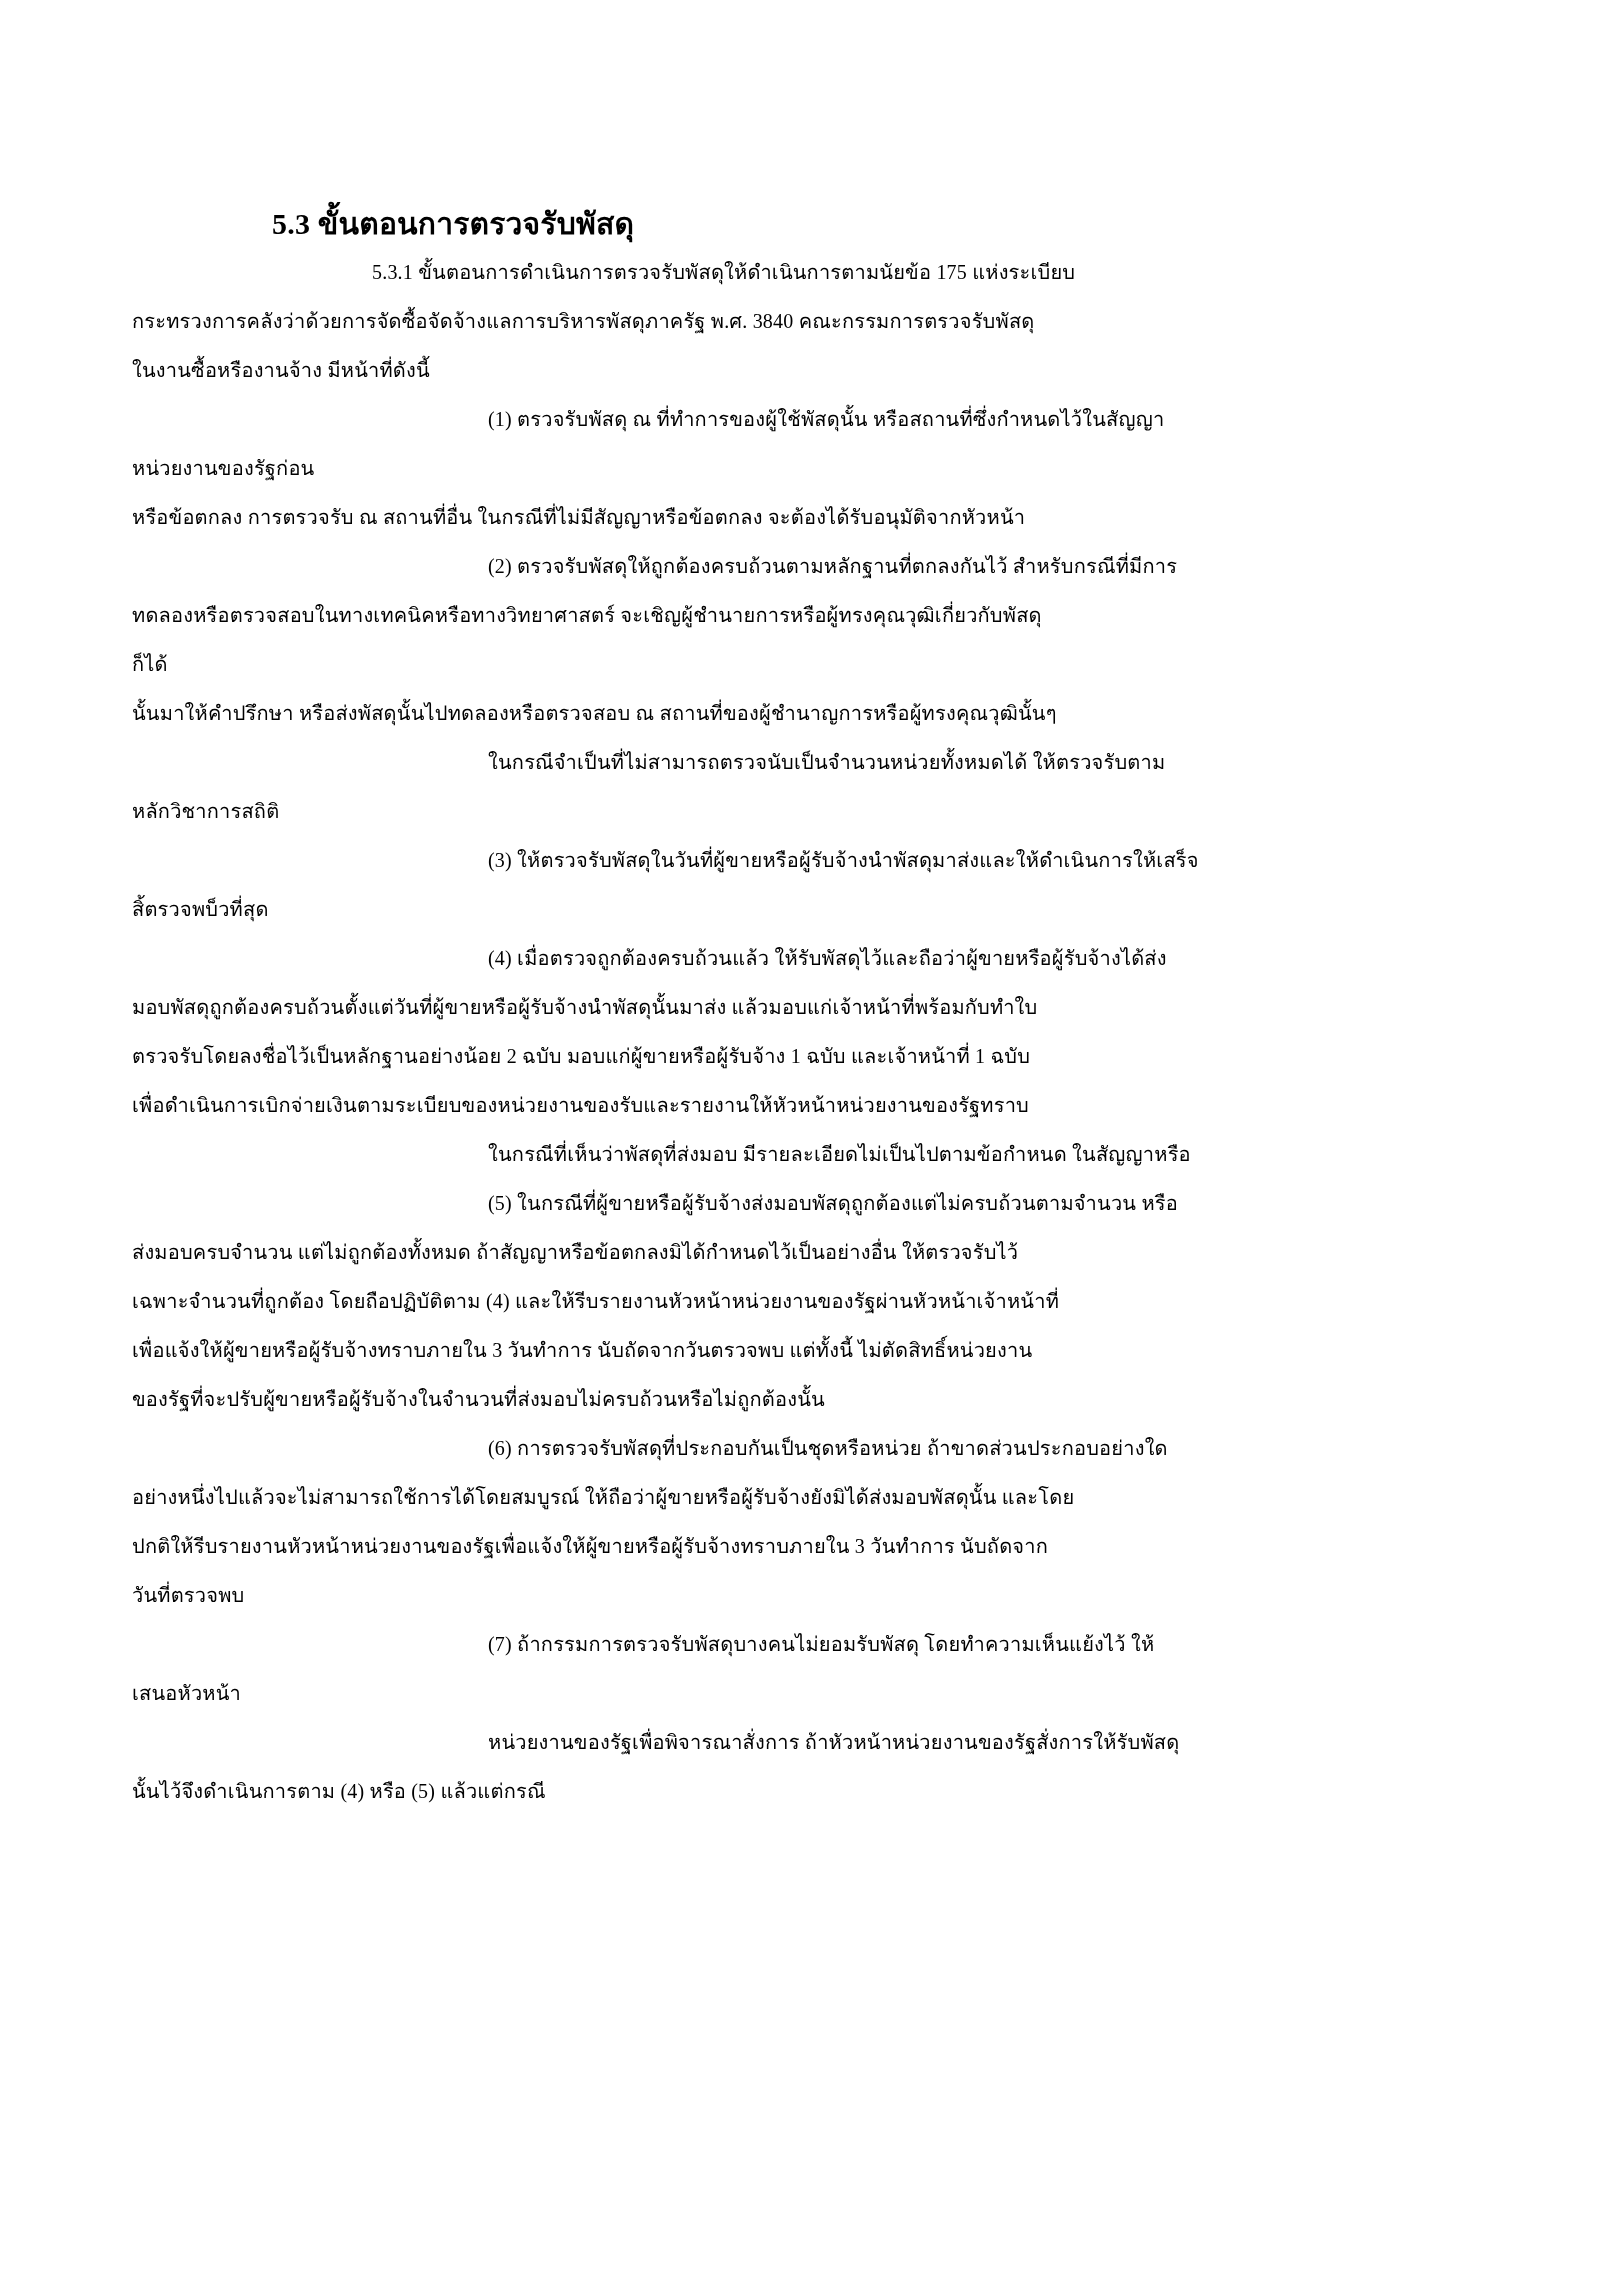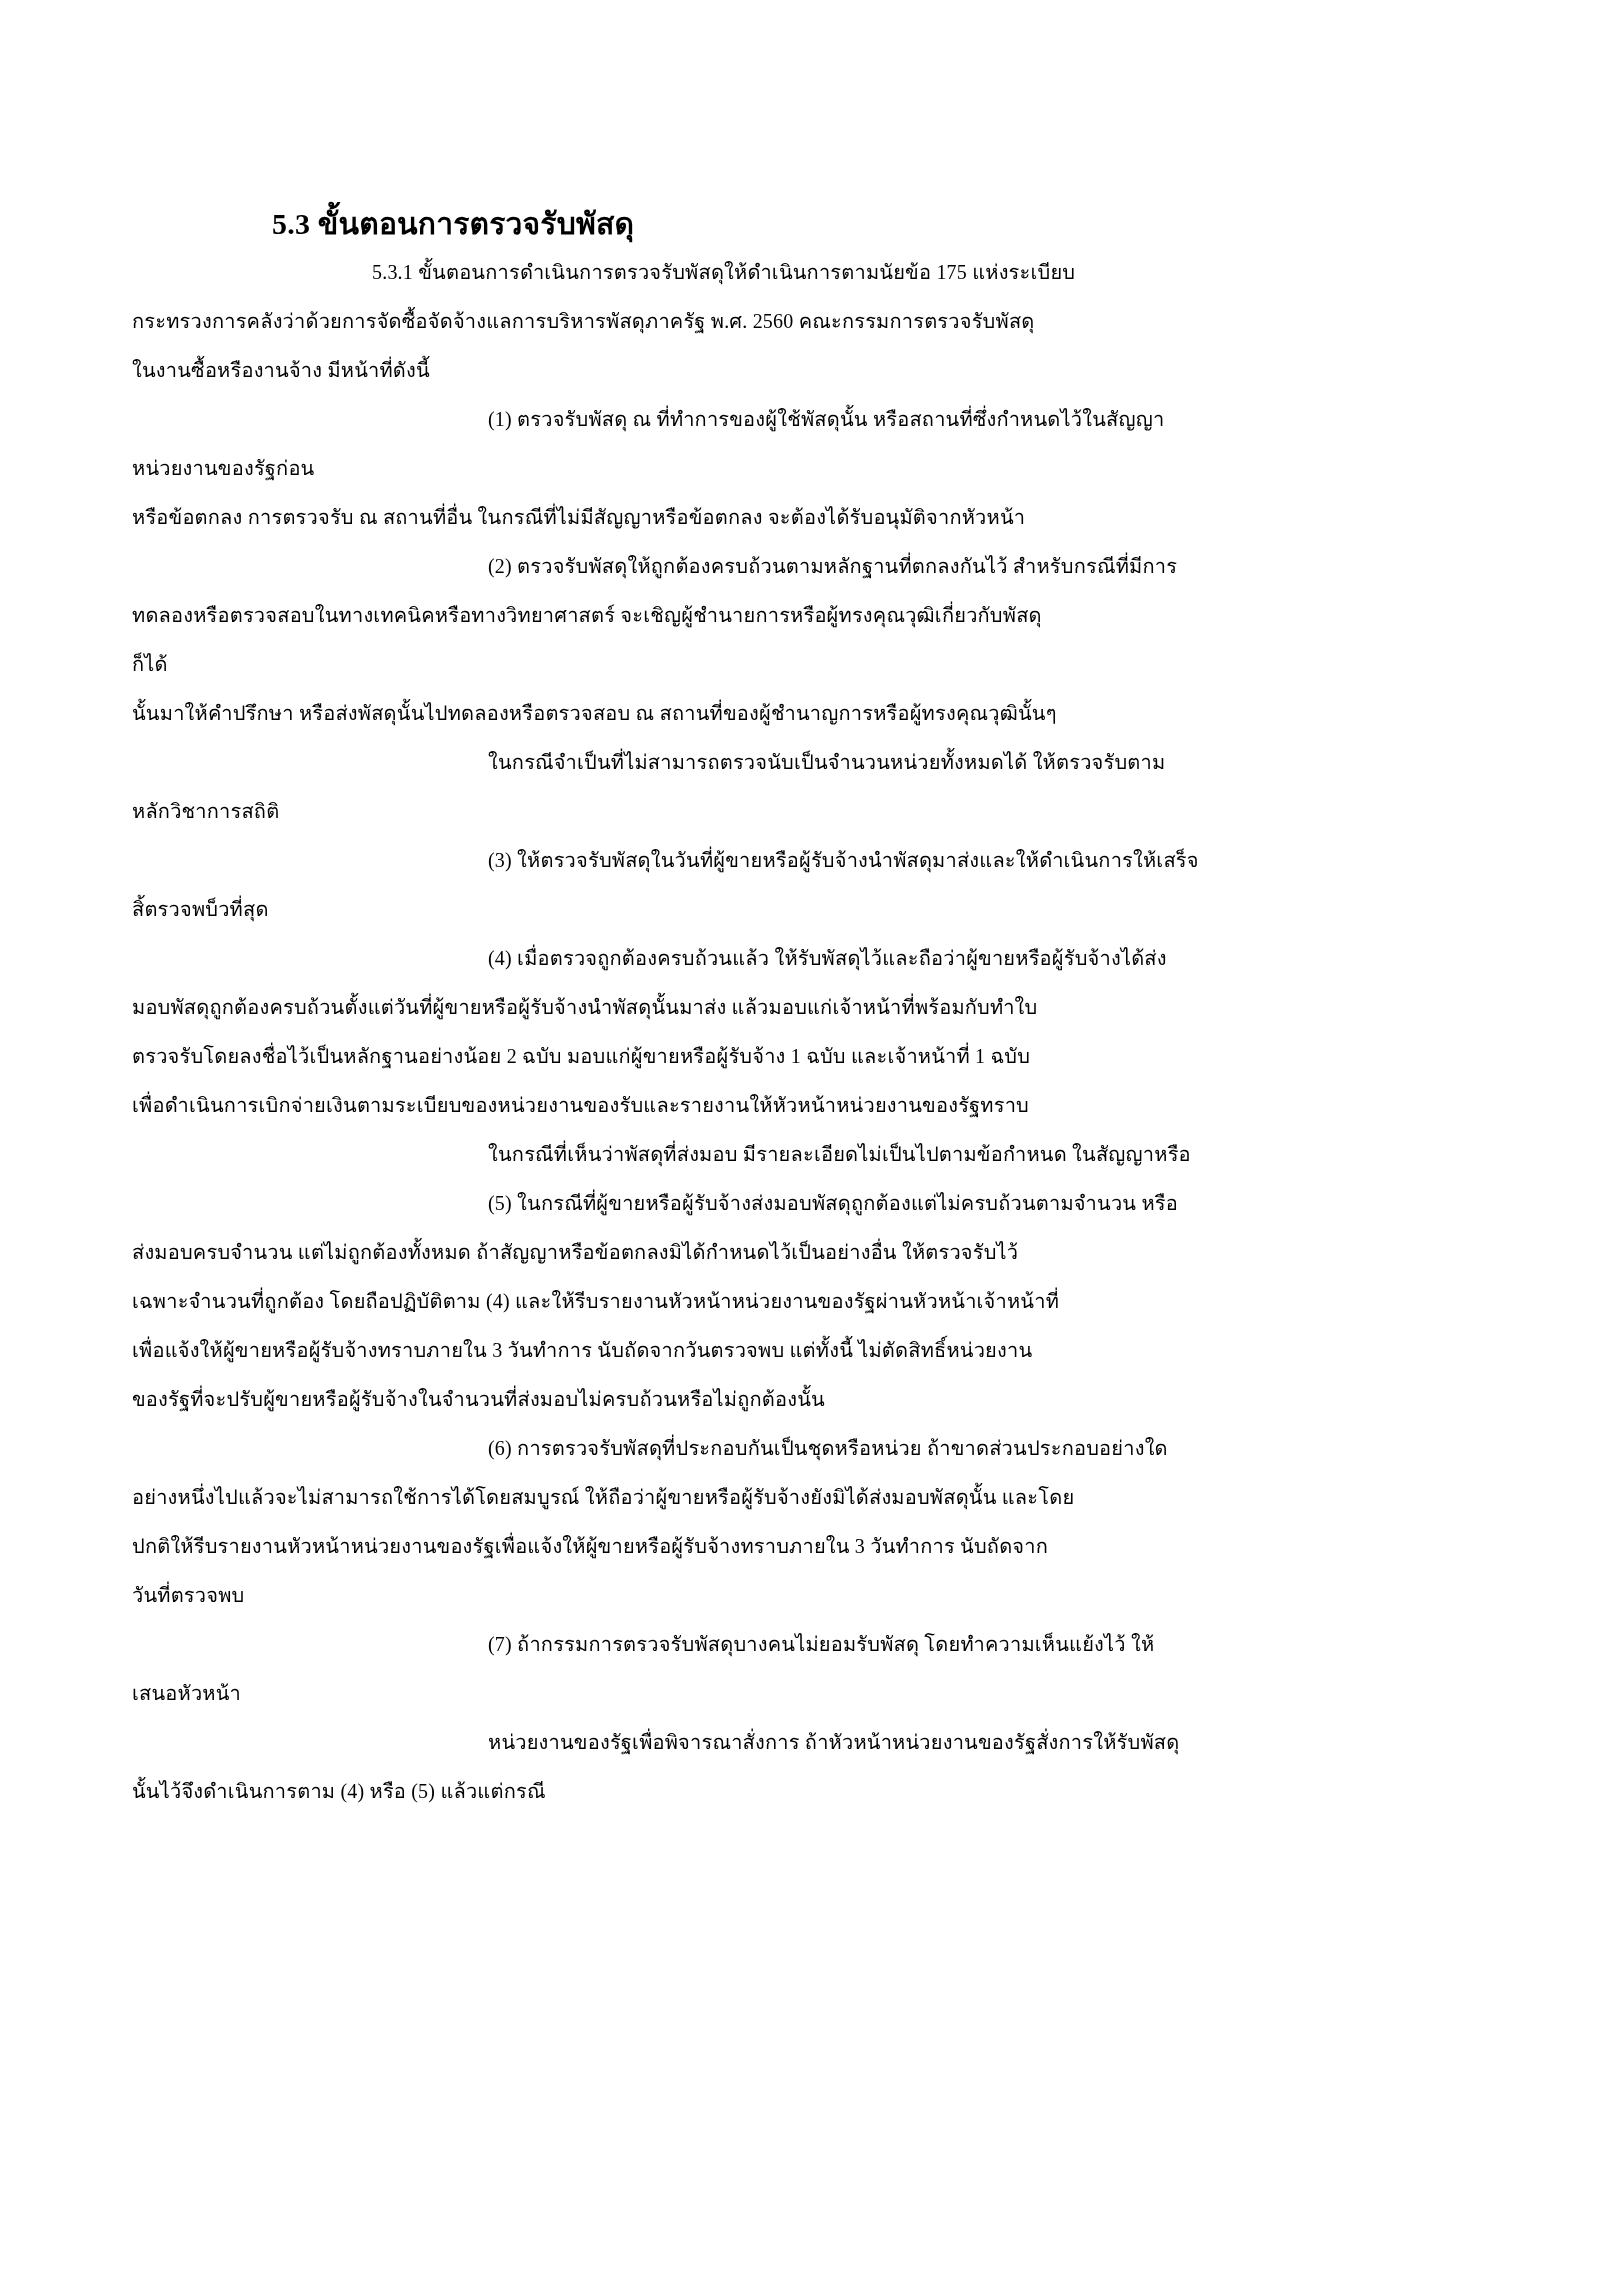--- a/index.html
+++ b/index.html
@@ -97,21 +97,21 @@
 </style>
 </head>
 <body>
 
 <div class="page">
 
   <main class="body-text">
 
   <div class="line h bold"><span class="t">5.3 ขั้นตอนการตรวจรับพัสดุ</span></div>
       <div class="line p1"><span class="t">5.3.1  ขั้นตอนการดำเนินการตรวจรับพัสดุให้ดำเนินการตามนัยข้อ 175 แห่งระเบียบ</span></div>
-      <div class="line"><span class="t">กระทรวงการคลังว่าด้วยการจัดซื้อจัดจ้างแลการบริหารพัสดุภาครัฐ พ.ศ. 2560  คณะกรรมการตรวจรับพัสดุ</span></div>
+      <div class="line"><span class="t">กระทรวงการคลังว่าด้วยการจัดซื้อจัดจ้างแลการบริหารพัสดุภาครัฐ พ.ศ. 3840  คณะกรรมการตรวจรับพัสดุ</span></div>
       <div class="line"><span class="t">ในงานซื้อหรืองานจ้าง  มีหน้าที่ดังนี้</span></div>
       <div class="line p2"><span class="t">(1) ตรวจรับพัสดุ ณ ที่ทำการของผู้ใช้พัสดุนั้น หรือสถานที่ซึ่งกำหนดไว้ในสัญญา</span></div>
       <div class="line"><span class="t">หน่วยงานของรัฐก่อน</span></div>
       <div class="line"><span class="t">หรือข้อตกลง  การตรวจรับ ณ สถานที่อื่น ในกรณีที่ไม่มีสัญญาหรือข้อตกลง จะต้องได้รับอนุมัติจากหัวหน้า</span></div>
       <div class="line p2"><span class="t">(2) ตรวจรับพัสดุให้ถูกต้องครบถ้วนตามหลักฐานที่ตกลงกันไว้ สำหรับกรณีที่มีการ</span></div>
       <div class="line"><span class="t">ทดลองหรือตรวจสอบในทางเทคนิคหรือทางวิทยาศาสตร์ จะเชิญผู้ชำนายการหรือผู้ทรงคุณวุฒิเกี่ยวกับพัสดุ</span></div>
       <div class="line"><span class="t">ก็ได้</span></div>
       <div class="line"><span class="t">นั้นมาให้คำปรึกษา หรือส่งพัสดุนั้นไปทดลองหรือตรวจสอบ ณ สถานที่ของผู้ชำนาญการหรือผู้ทรงคุณวุฒินั้นๆ</span></div>
       <div class="line p2"><span class="t">ในกรณีจำเป็นที่ไม่สามารถตรวจนับเป็นจำนวนหน่วยทั้งหมดได้ ให้ตรวจรับตาม</span></div>
       <div class="line"><span class="t">หลักวิชาการสถิติ</span></div>

